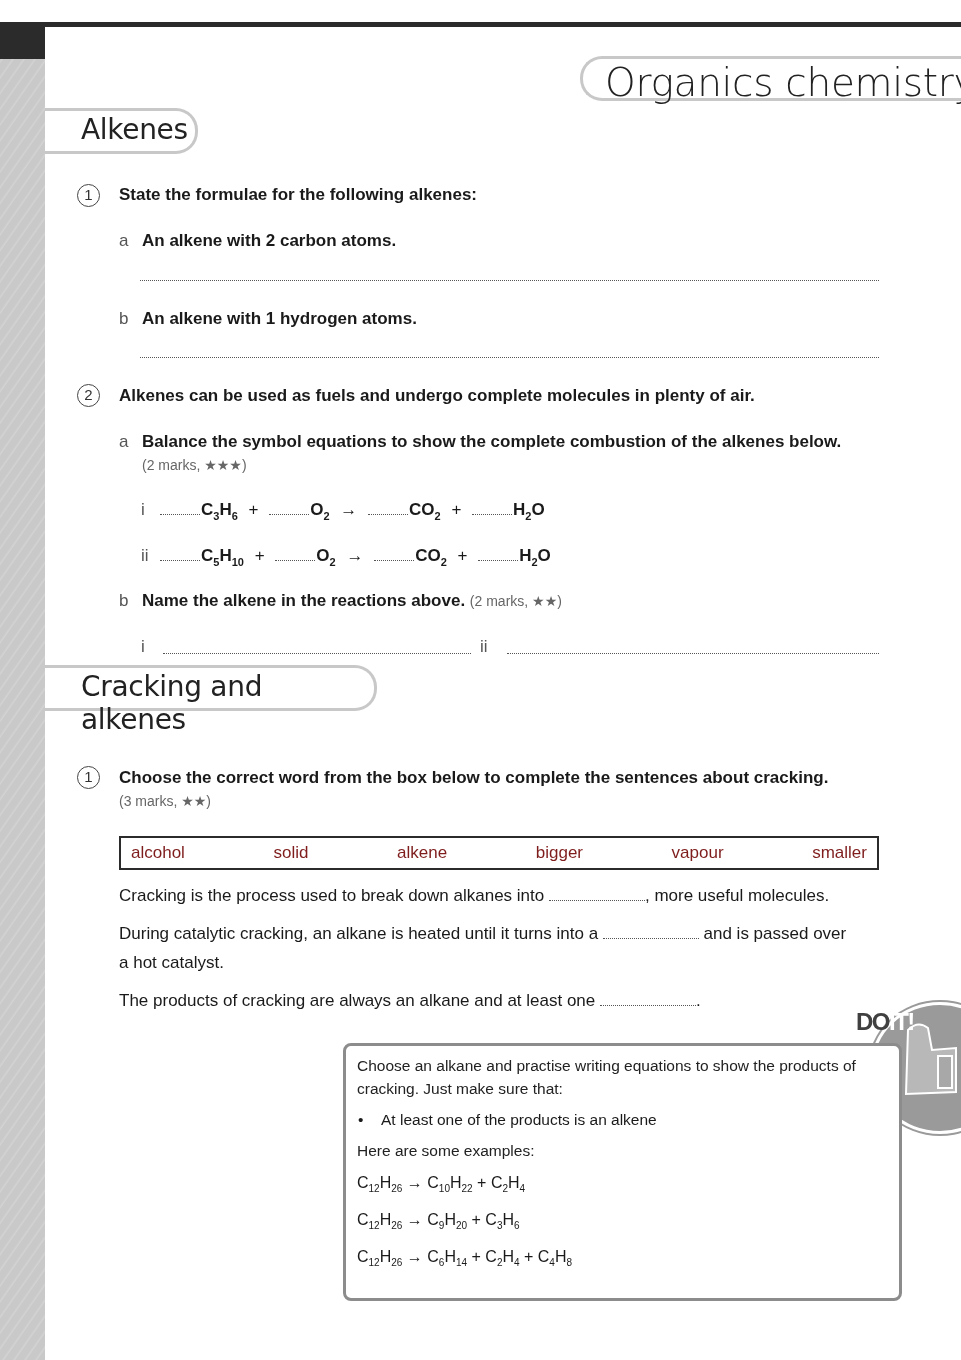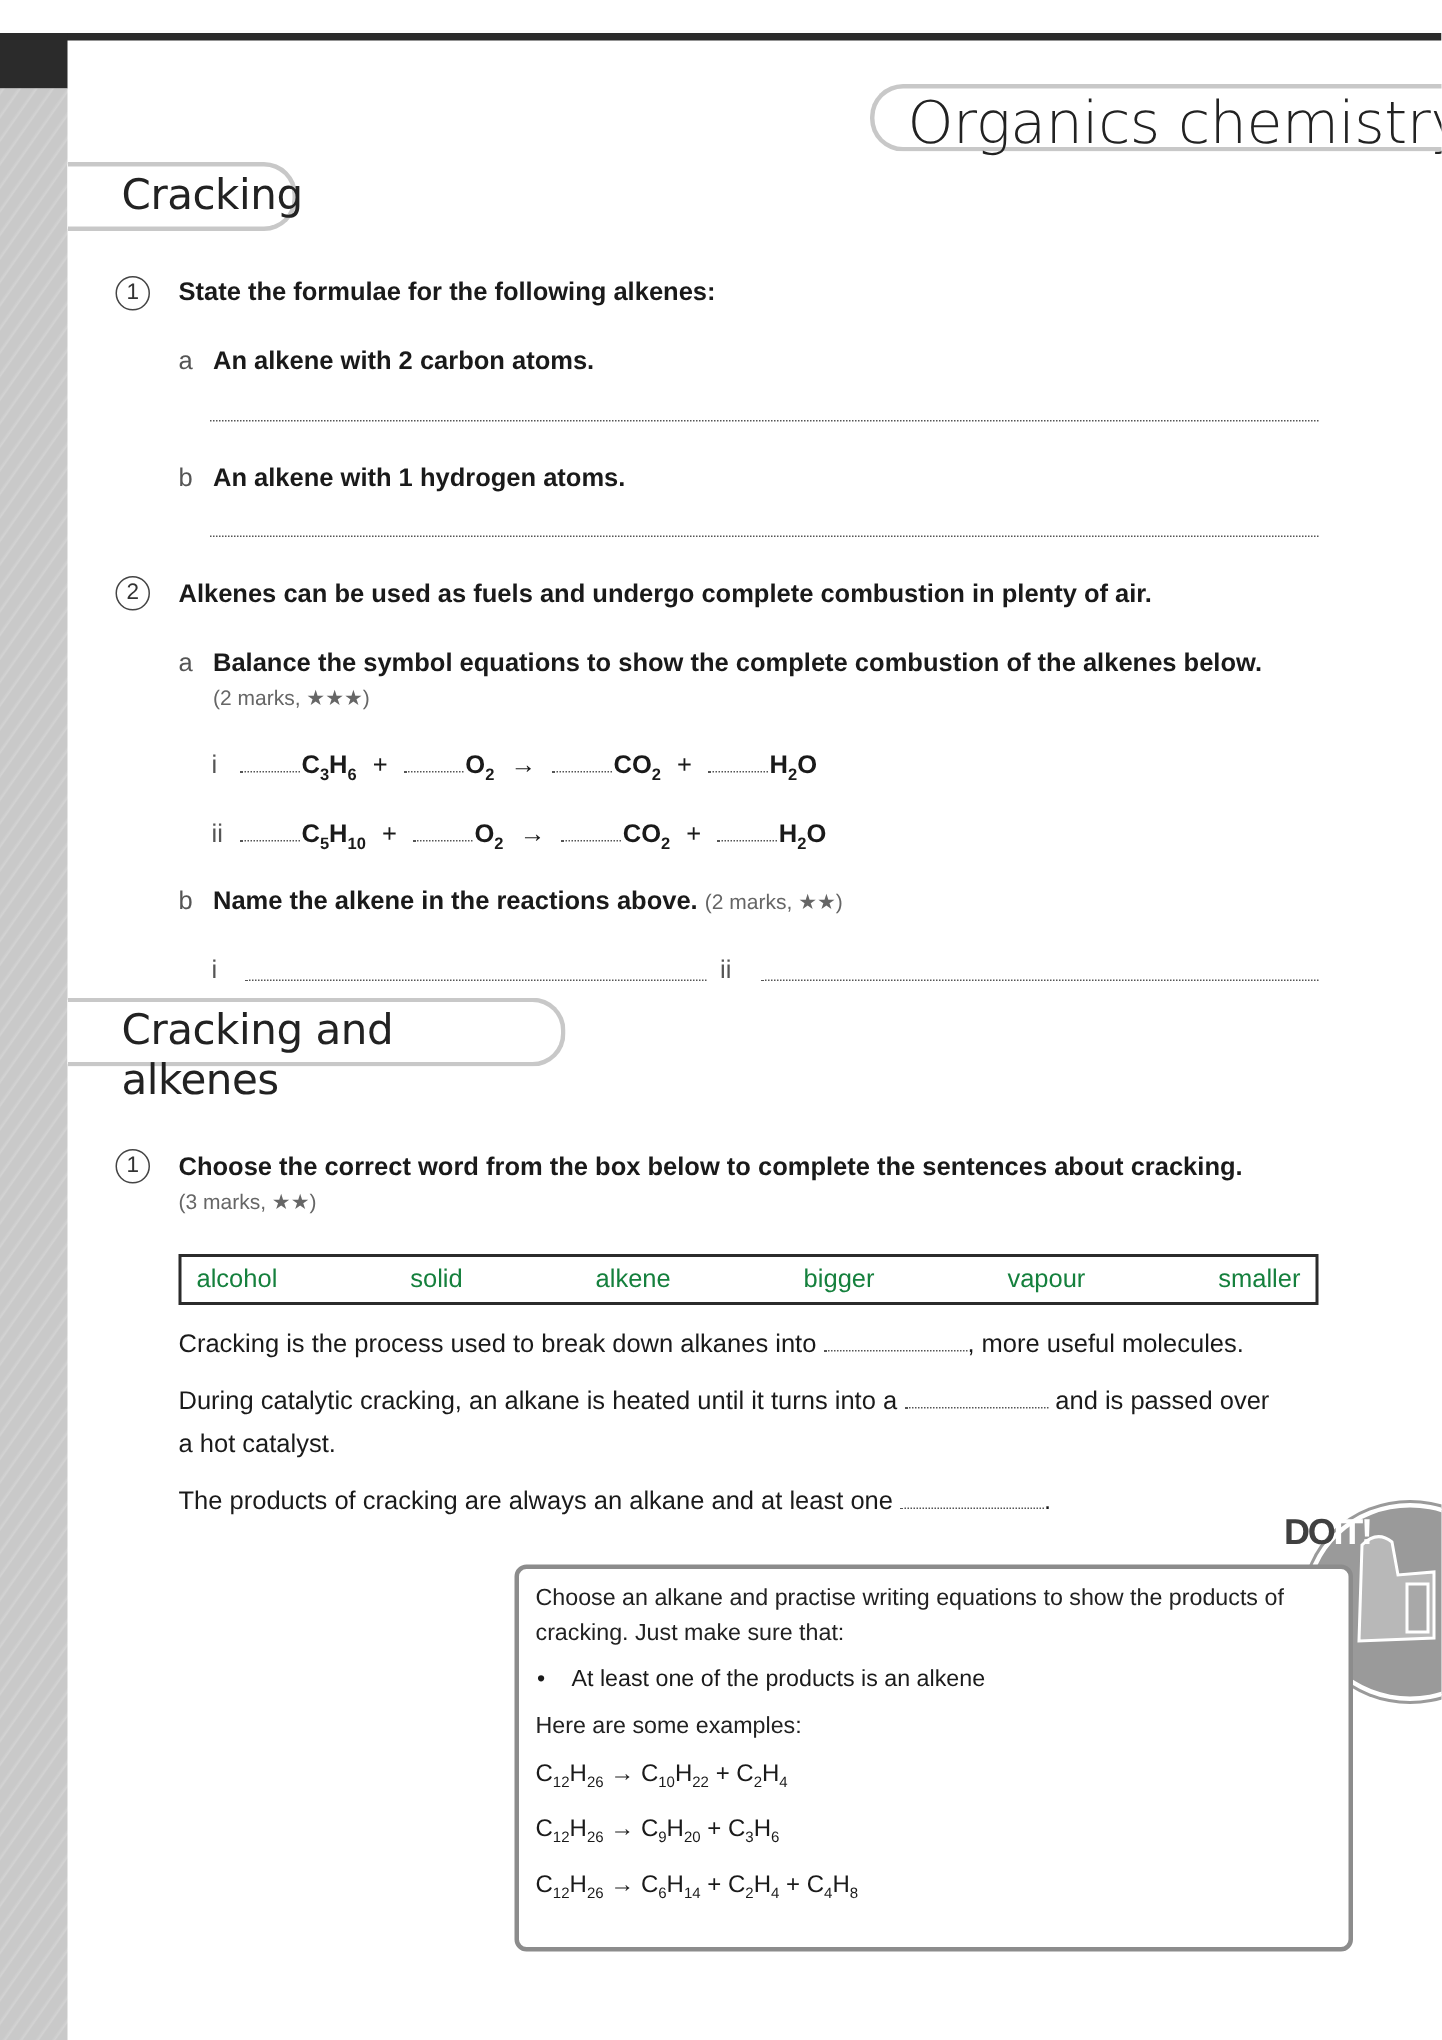--- a/index.html
+++ b/index.html
@@ -44,21 +44,21 @@
 
     .eq { position: absolute; font-size: 17px; font-weight: bold; white-space: nowrap; color: #1a1a1a; }
     .eq .blank { display: inline-block; width: 40px; border-bottom: 1.5px dotted #555; margin-right: 1px; vertical-align: baseline; height: 1px; }
     .eq sub { font-size: 11px; vertical-align: -5px; }
     .eq .op { font-weight: normal; margin: 0 6px; }
 
     .word-box {
       position: absolute; left: 119px; top: 836px; width: 760px; height: 34px;
       border: 2px solid #2b2b2b; display: flex; justify-content: space-between; align-items: center; padding: 0 10px;
     }
-    .word-box span { font-size: 17px; color: #15803d; }
+    .word-box span { font-size: 17px; color: #7f1d1d; }
 
     .para { position: absolute; font-size: 17px; color: #1a1a1a; line-height: 29px; }
     .inblank { display: inline-block; border-bottom: 1.5px dotted #555; height: 1px; vertical-align: baseline; }
 
     .doit-circle {
       position: absolute; left: 870px; top: 1002px; width: 140px; height: 132px; border-radius: 50%;
       background: #9a9a9a; border: 3px solid #fff; box-shadow: 0 0 0 2px #9a9a9a;
     }
     .doit-label {
       position: absolute; left: 856px; top: 1008px; font-size: 24px; font-weight: bold; letter-spacing: -1.5px;
@@ -85,36 +85,36 @@
 
 <div class="top-rule"></div>
 <div class="top-corner"></div>
 <div class="side-stripe"></div>
 
 <div class="chapter-tab">
   <span>Organics chemistry</span>
 </div>
 
 <div class="section-tab" style="top:108px;width:153px;">
-  <span>Cracking</span>
+  <span>Alkenes</span>
 </div>
 
 <div class="qnum" style="left:77px;top:184px;">1</div>
 <div class="qtext" style="left:119px;top:185px;">State the formulae for the following alkenes:</div>
 
 <div class="sublabel" style="left:119px;top:231px;">a</div>
 <div class="qtext" style="left:142px;top:231px;">An alkene with 2 carbon atoms.</div>
 <div class="dotline" style="left:140px;top:280px;width:739px;"></div>
 
 <div class="sublabel" style="left:119px;top:309px;">b</div>
 <div class="qtext" style="left:142px;top:309px;">An alkene with 1 hydrogen atoms.</div>
 <div class="dotline" style="left:140px;top:357px;width:739px;"></div>
 
 <div class="qnum" style="left:77px;top:384px;">2</div>
-<div class="qtext" style="left:119px;top:386px;">Alkenes can be used as fuels and undergo complete combustion in plenty of air.</div>
+<div class="qtext" style="left:119px;top:386px;">Alkenes can be used as fuels and undergo complete molecules in plenty of air.</div>
 
 <div class="sublabel" style="left:119px;top:432px;">a</div>
 <div class="qtext" style="left:142px;top:432px;">Balance the symbol equations to show the complete combustion of the alkenes below.</div>
 <div class="marks-line" style="left:142px;top:457px;">(2 marks, ★★★)</div>
 
 <div class="sublabel" style="left:141px;top:500px;">i</div>
 <div class="eq" style="left:160px;top:500px;">
   <span class="blank"></span><span>C</span><sub>3</sub><span>H</span><sub>6</sub>
   <span class="op">+</span>
   <span class="blank"></span><span>O</span><sub>2</sub>

